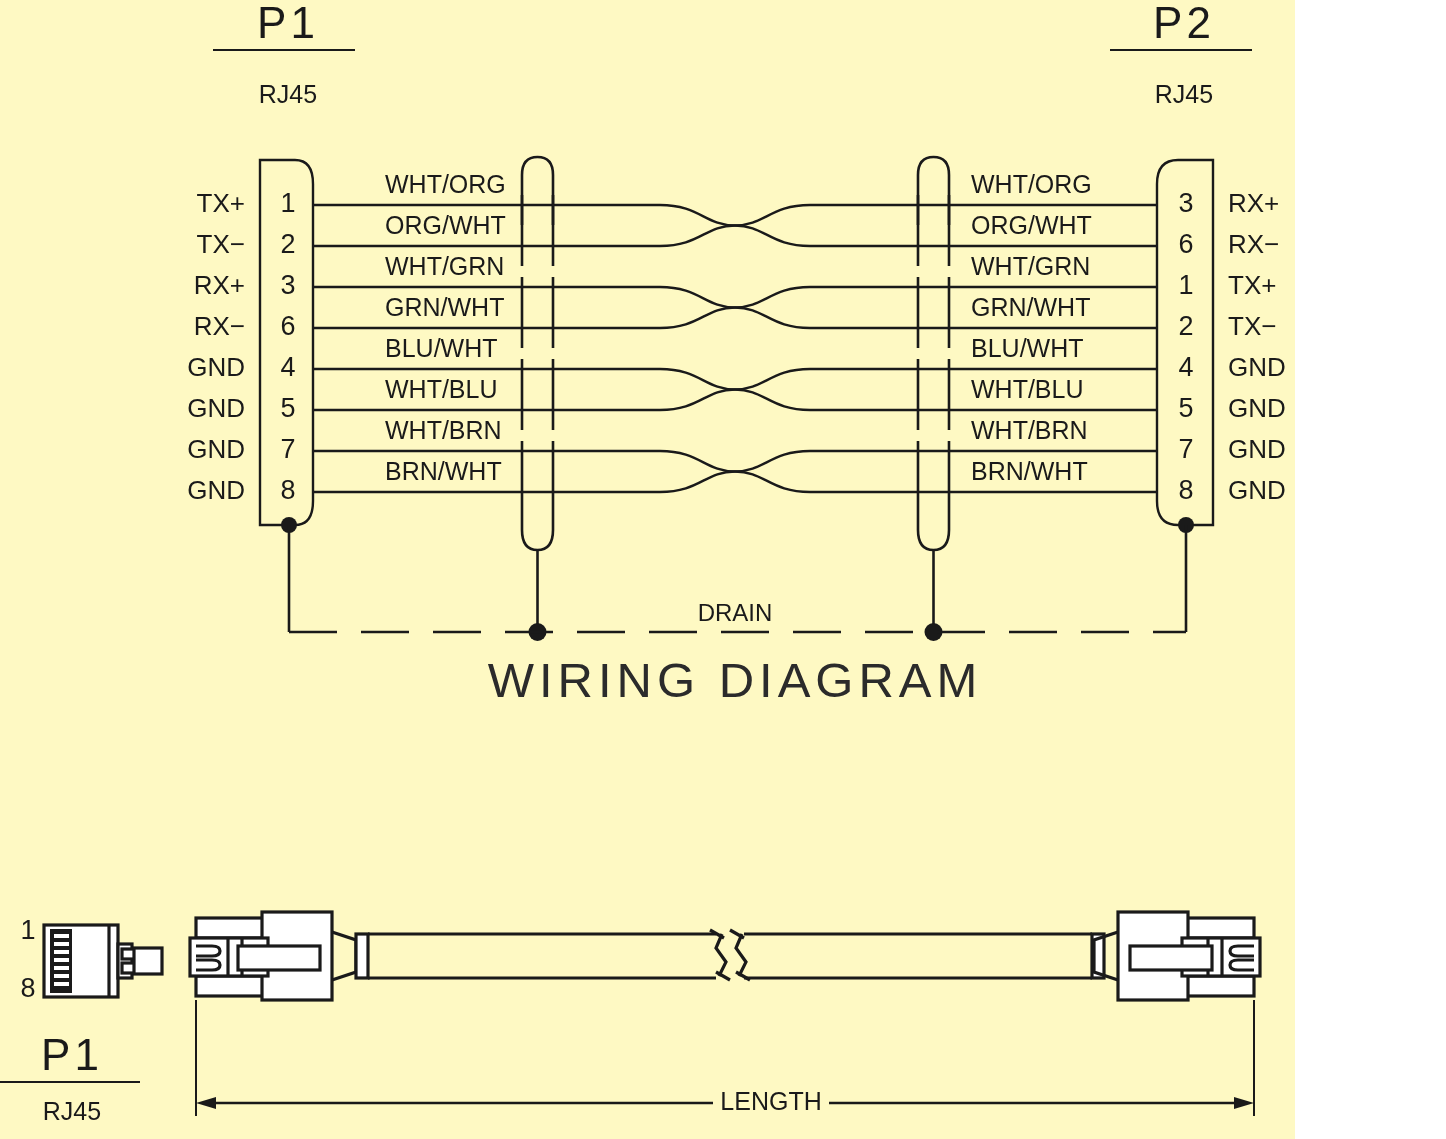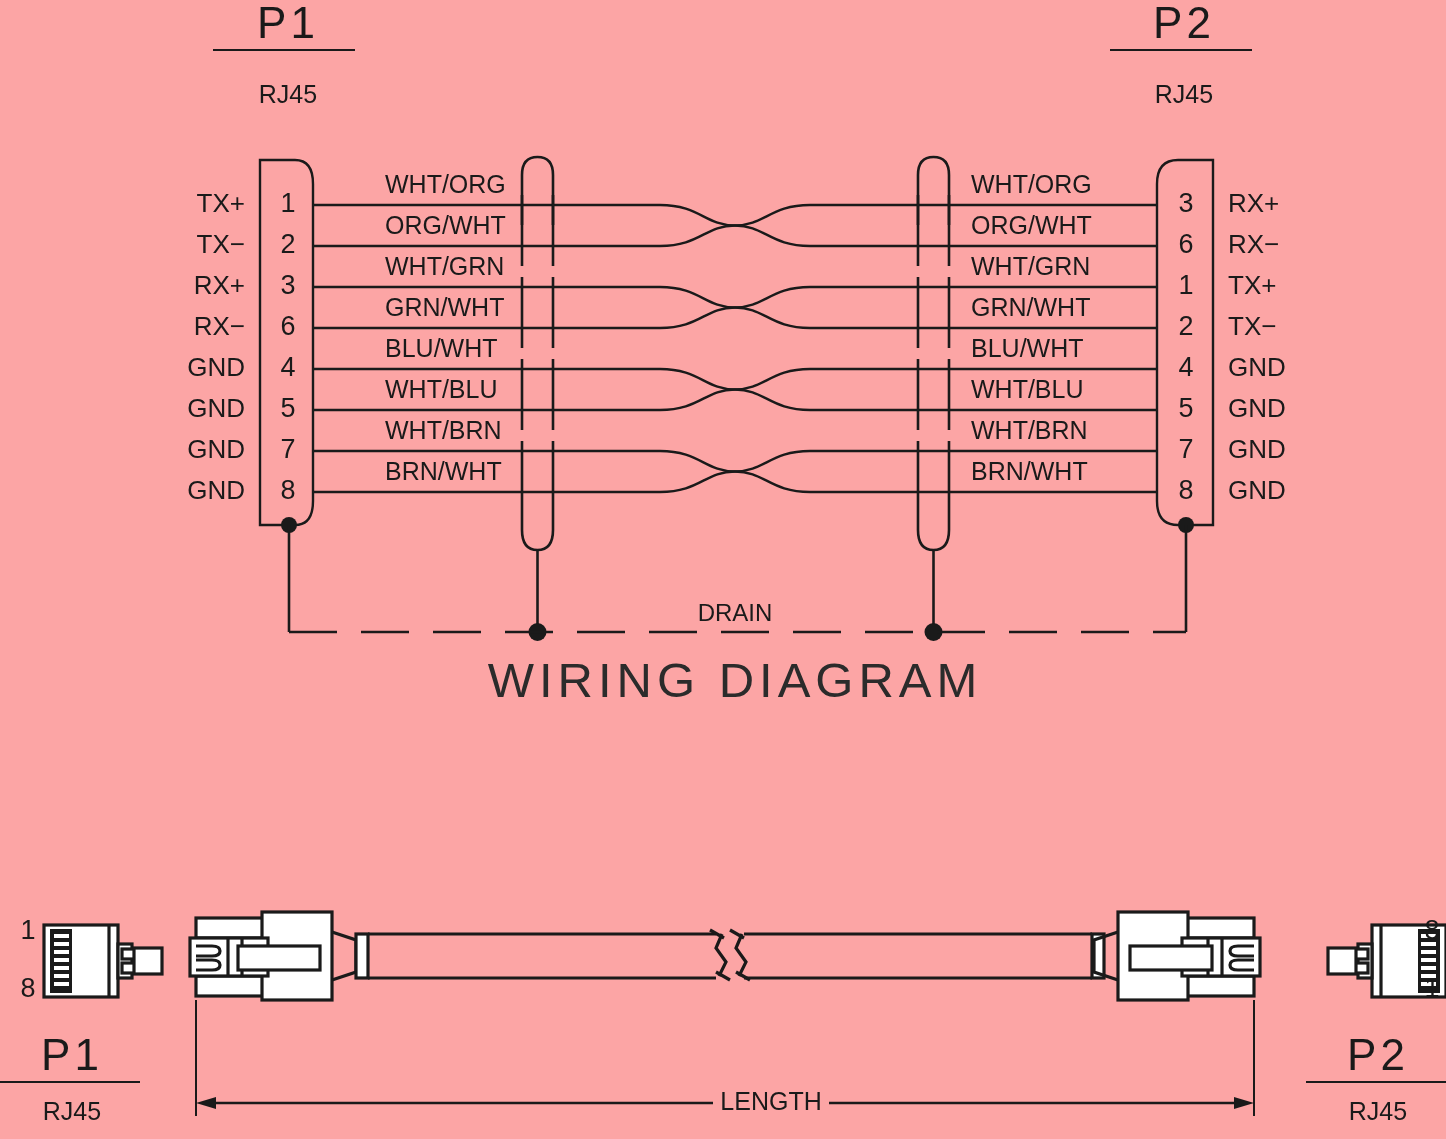--- a/index.html
+++ b/index.html
@@ -7,23 +7,23 @@
     margin: 0;
     padding: 0;
     background: #ffffff;
   }
   body {
     font-family: "Liberation Sans", sans-serif;
     color: #1a1a1a;
   }
   #root {
     position: relative;
-    width: 1446px;
+    width: 1295px;
     height: 1139px;
-    background: #fca5a5;
+    background: #fef9c3;
     overflow: hidden;
   }
   svg.sheet {
     position: absolute;
     left: 0;
     top: 0;
     width: 1446px;
     height: 1139px;
     display: block;
   }

